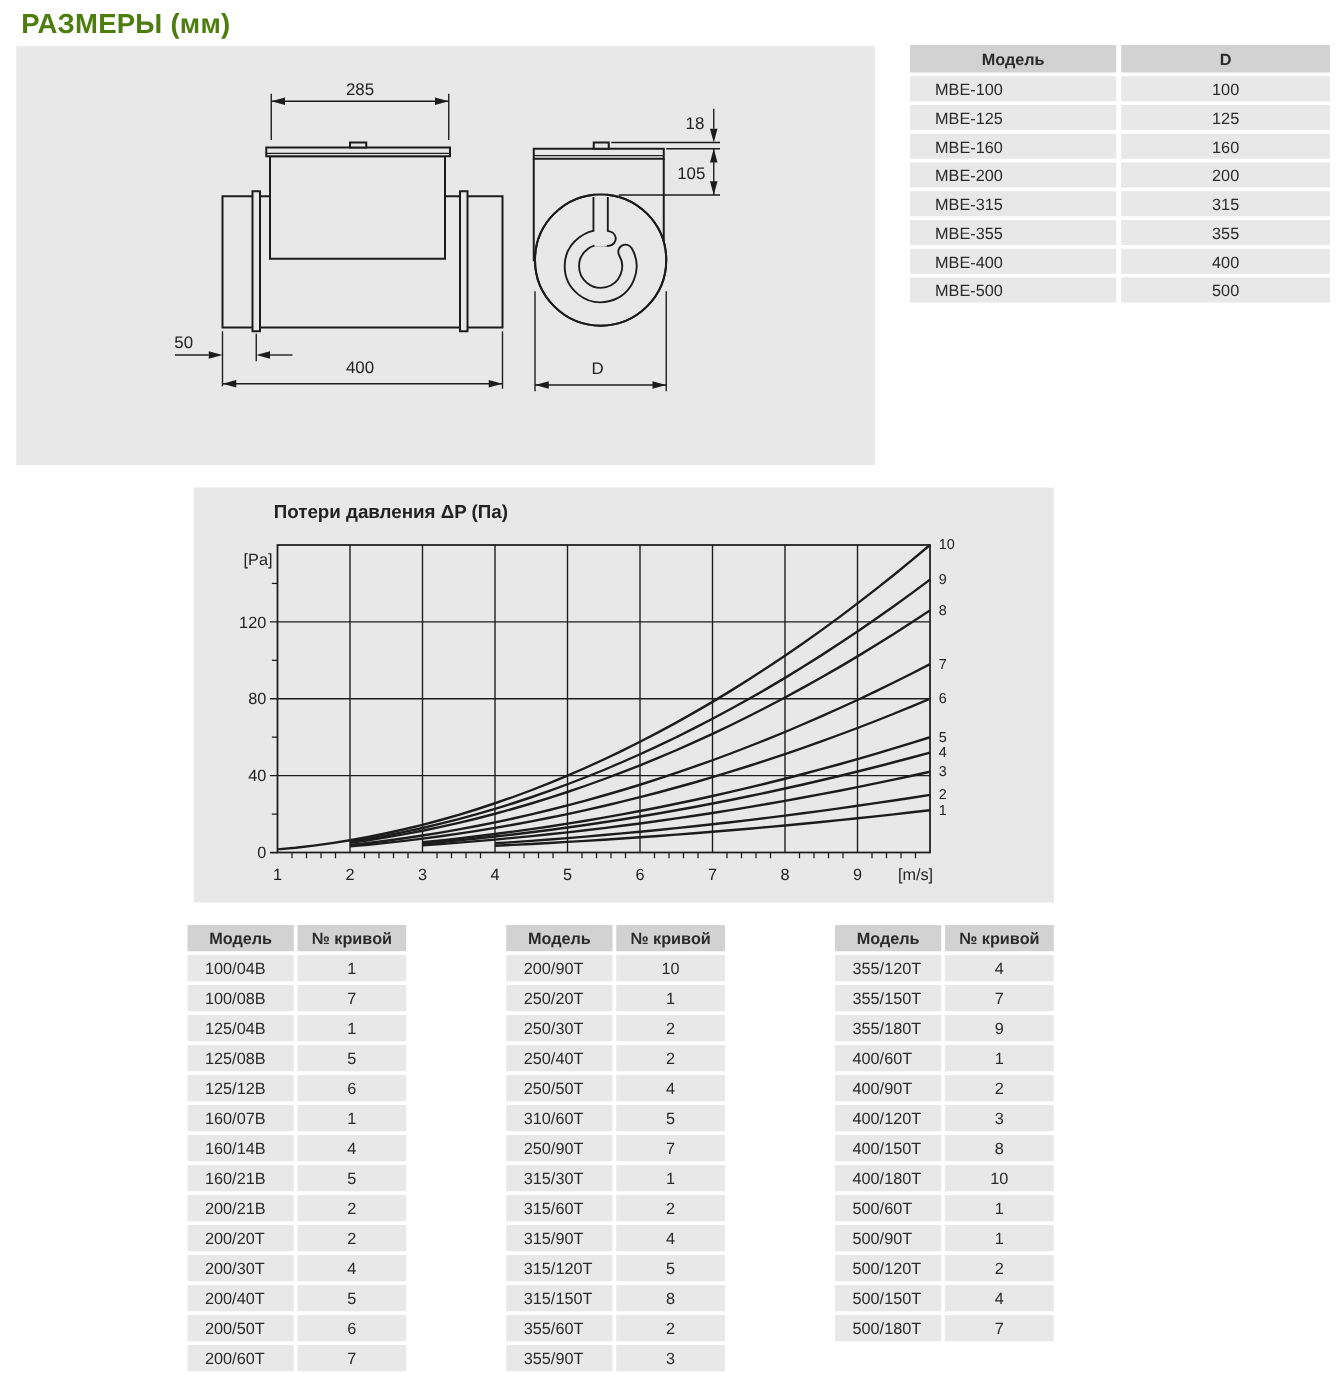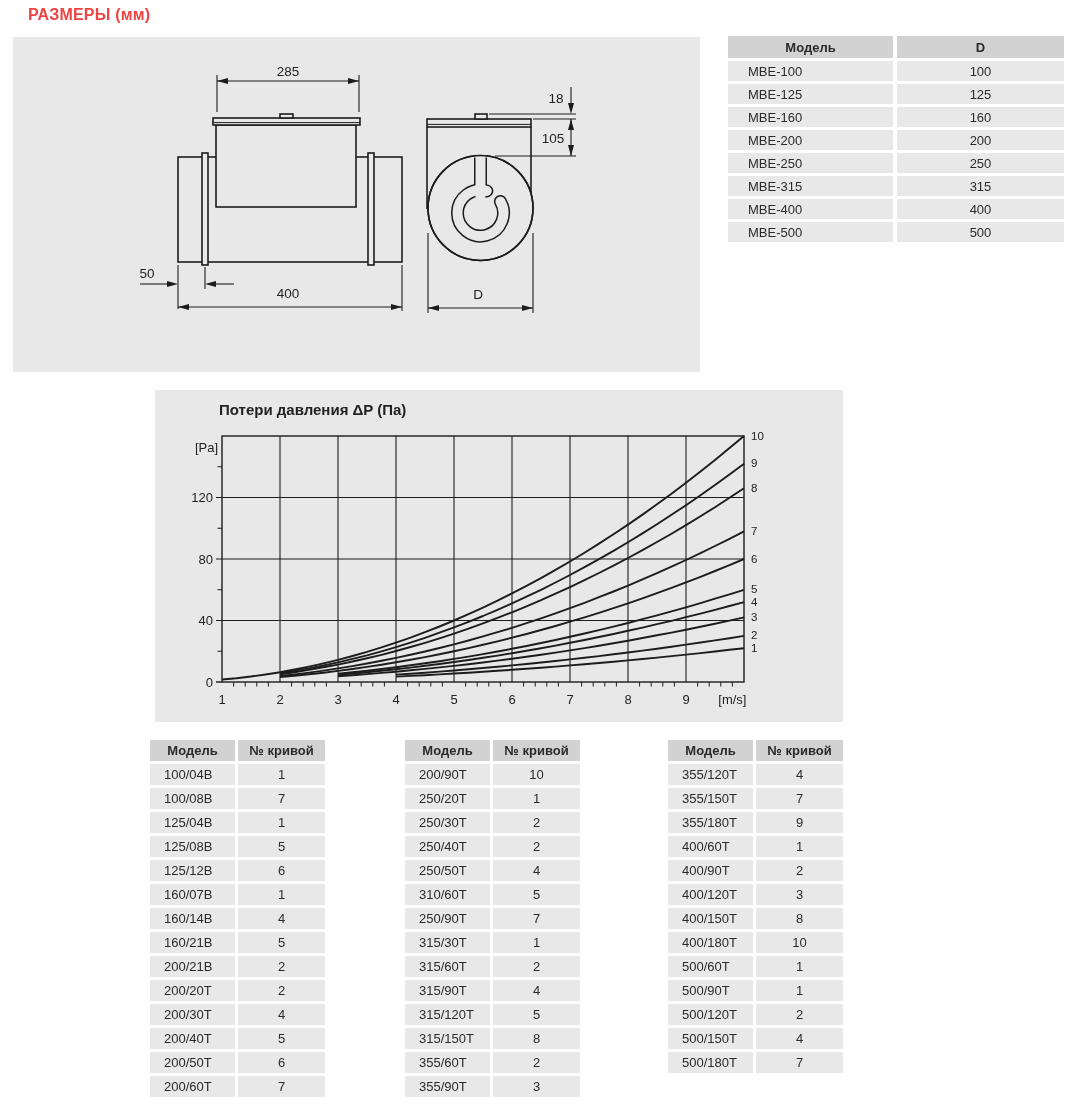--- a/index.html
+++ b/index.html
@@ -2,22 +2,22 @@
 <html><head>
 <meta charset="utf-8">
 <style>
   html,body{margin:0;padding:0;}
   body{
     width:1071px;height:1099px;position:relative;overflow:hidden;
     background:#ffffff;color:#262626;
     font-family:"Liberation Sans",sans-serif;
   }
   .page-title{
-    position:absolute;left:28px;top:6px;
-    font-size:16px;font-weight:bold;letter-spacing:.2px;color:#ef4444;
+    position:absolute;left:17px;top:6px;
+    font-size:22px;font-weight:bold;letter-spacing:.2px;color:#4d7c0f;
   }
   .panel{position:absolute;background:#e8e8e8;text-align:center;}
   #drawing-panel{left:13px;top:37px;width:687px;height:335px;}
   #chart-panel{left:155px;top:390px;width:688px;height:332px;}
   .chart-title{
     position:absolute;left:64px;top:11px;
     font-size:15px;font-weight:bold;color:#222;
   }
   svg{display:block;}
   svg text{font-family:"Liberation Sans",sans-serif;fill:#222;}
@@ -156,26 +156,26 @@
       </div>
       <div class="trow">
         <div class="cell c1">MBE-160</div>
         <div class="cell c2">160</div>
       </div>
       <div class="trow">
         <div class="cell c1">MBE-200</div>
         <div class="cell c2">200</div>
       </div>
       <div class="trow">
-        <div class="cell c1">MBE-250</div>
-        <div class="cell c2">250</div>
-      </div>
-      <div class="trow">
         <div class="cell c1">MBE-315</div>
         <div class="cell c2">315</div>
+      </div>
+      <div class="trow">
+        <div class="cell c1">MBE-355</div>
+        <div class="cell c2">355</div>
       </div>
       <div class="trow">
         <div class="cell c1">MBE-400</div>
         <div class="cell c2">400</div>
       </div>
       <div class="trow">
         <div class="cell c1">MBE-500</div>
         <div class="cell c2">500</div>
       </div>
     </div>

